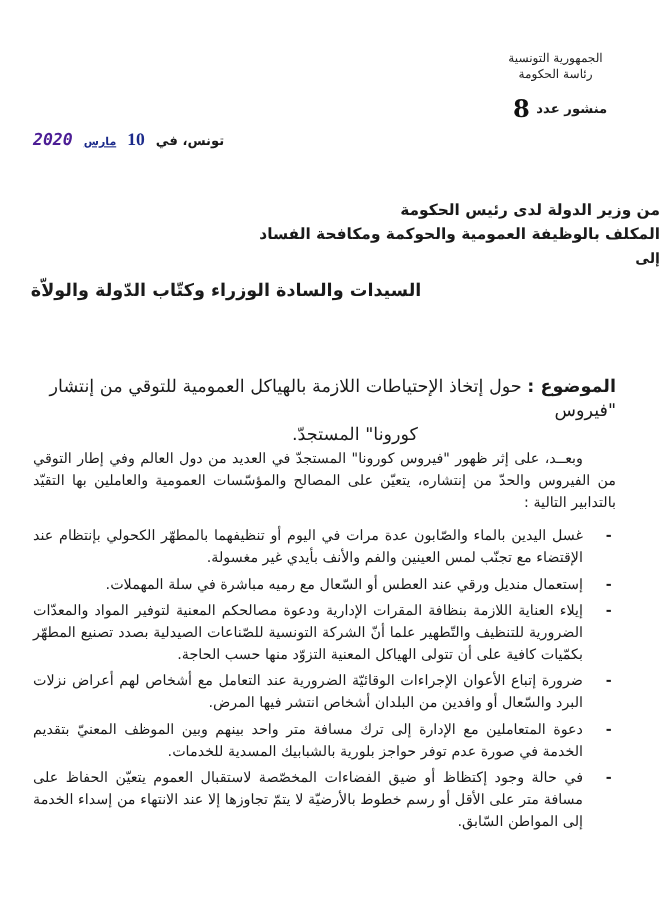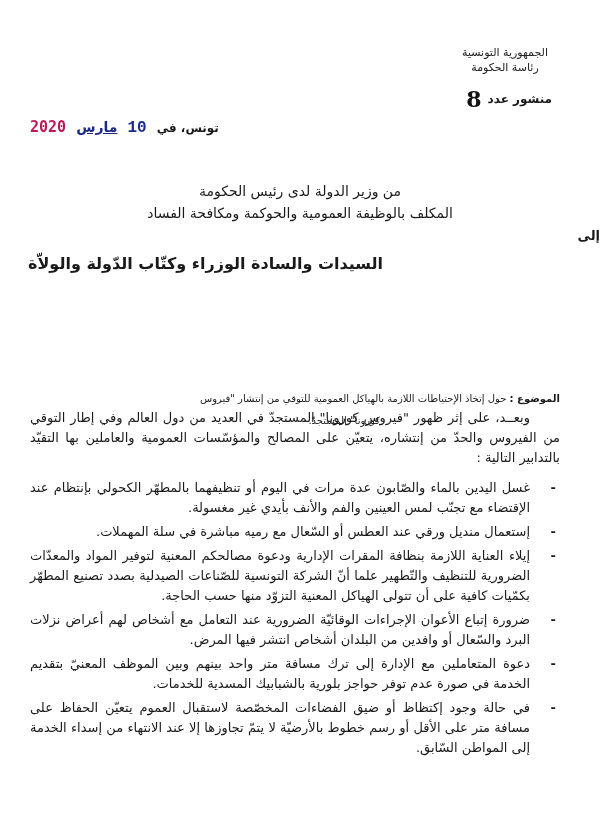--- a/index.html
+++ b/index.html
@@ -14,34 +14,34 @@
   }
   .circular {
     position: absolute; top: 86px; right: 48px; font-size: 12px; font-weight: bold;
     display: flex; align-items: center; gap: 6px;
   }
   .circular .num { font-family: "DejaVu Serif", serif; font-size: 22px; font-weight: bold; color: #111; }
   .place-date {
     position: absolute; top: 118px; left: 30px; direction: rtl;
     display: flex; align-items: baseline; gap: 10px; font-size: 12px; font-weight: bold;
   }
-  .place-date .day { color: #1b2a8a; font-size: 16px; font-family: Liberation Mono, monospace; }
-  .place-date .month { font-size: 14px; color: #1b2a8a; text-decoration: underline; }
-  .place-date .year { color: #be185d; font-size: 15px; font-family: "DejaVu Sans Mono", monospace; }
+  .place-date .day { color: #1b2a8a; font-size: 16px; font-family: Liberation Serif, serif; }
+  .place-date .month { font-size: 10px; color: #1b2a8a; text-decoration: underline; }
+  .place-date .year { color: #4c1d95; font-size: 15px; font-family: "DejaVu Sans Mono", monospace; font-style: italic; }
   .sender {
-    position: absolute; top: 180px; left: 0; right: 0; text-align: center;
-    font-size: 14px; font-weight: normal; line-height: 22px;
+    position: absolute; top: 180px; left: 0; right: 0; 
+    font-size: 14px; font-weight: bold; line-height: 22px;
   }
   .to-label { position: absolute; top: 228px; left: 0; right: 0; font-size: 13px; font-weight: bold; }
   .recipients {
     position: absolute; top: 252px; left: 0; right: 0; text-align: left;
     font-size: 16px; font-weight: bold; line-height: 23px; padding-left: 28px;
   }
   .subject {
-    position: absolute; top: 340px; right: 40px; left: 30px; font-size: 10px; line-height: 22px; margin-top: 48px;
+    position: absolute; top: 340px; right: 40px; left: 30px; font-size: 16px; line-height: 22px;
   }
   .subject .label { font-weight: bold; }
   .subject .cont { padding-right: 180px; display:block; }
   .intro {
     position: absolute; top: 408px; right: 40px; left: 30px; font-size: 13px; line-height: 20px; text-align: justify;
     text-indent: 30px;
   }
   .measures {
     position: absolute; top: 478px; right: 40px; left: 30px; margin: 0; padding: 0; list-style: none;
     font-size: 13px; line-height: 20px;

